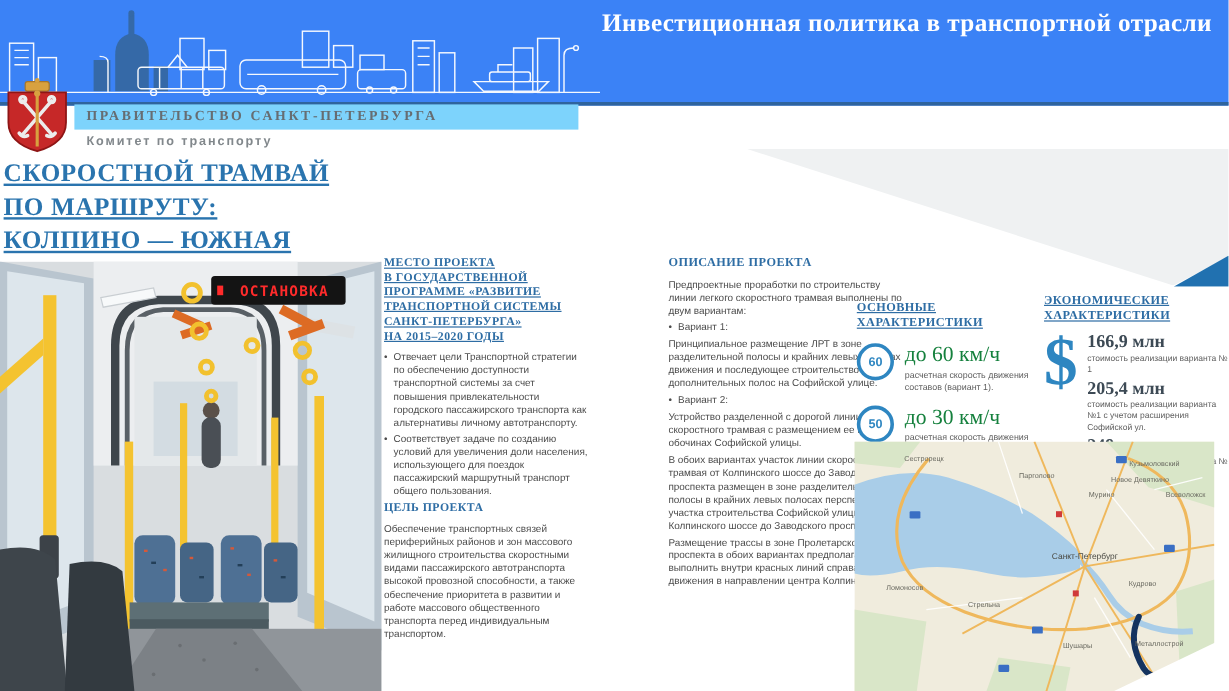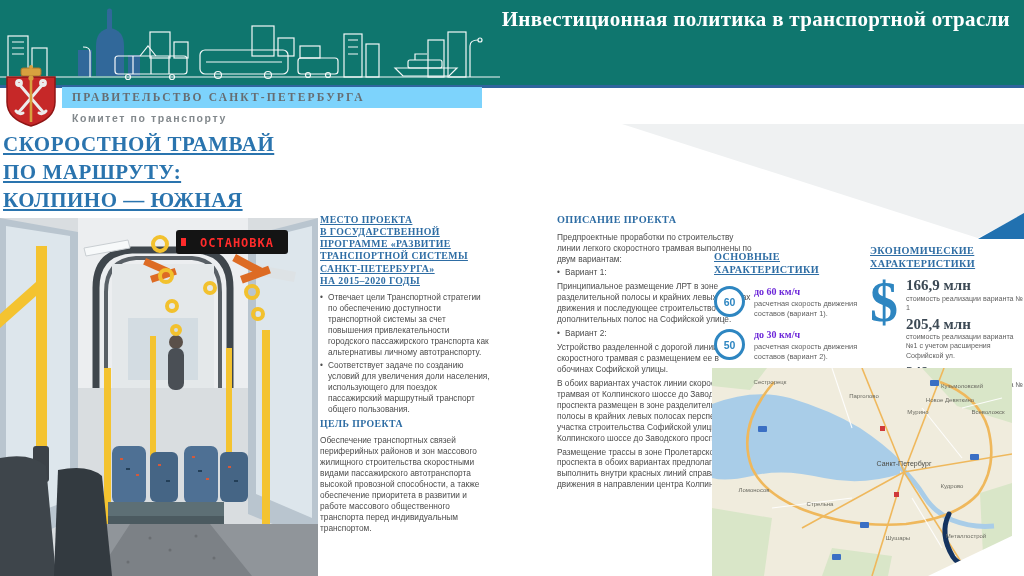--- a/index.html
+++ b/index.html
@@ -2,21 +2,21 @@
 <html><head>
 <meta charset="utf-8">
 <style>
   html,body{margin:0;padding:0;background:#fff;}
   body{font-family:"Liberation Sans",sans-serif;}
   .slide{position:relative;width:1024px;height:576px;overflow:hidden;background:#ffffff;}
   .abs{position:absolute;}
   .preline{white-space:pre-line;text-decoration:underline;}
 
   
-  .banner{left:0;top:0;width:1024px;height:88px;background:#0f766e;border-bottom:3px solid #2f649d;box-sizing:border-box;}
+  .banner{left:0;top:0;width:1024px;height:88px;background:#3b82f6;border-bottom:3px solid #2f649d;box-sizing:border-box;}
   .banner-title{right:14px;top:7px;color:#ffffff;font-family:"Liberation Serif",serif;font-weight:bold;font-size:21px;letter-spacing:.3px;}
 
   
   .gov-bar{left:62px;top:87px;width:420px;height:21px;background:#7dd3fc;color:#666d72;
            font-family:"Liberation Serif",serif;font-weight:bold;font-size:11.5px;letter-spacing:2.2px;
            line-height:21px;padding-left:10px;box-sizing:border-box;}
   .committee{left:72px;top:112px;color:#82888c;font-family:Liberation Sans, sans-serif;font-weight:bold;
              font-size:10.5px;letter-spacing:1.6px;}
   .slide-title{left:3px;top:131px;width:340px;color:#2a74ae;font-family:"Liberation Serif",serif;
                font-weight:bold;font-size:21px;line-height:1.33;letter-spacing:.5px;}
@@ -41,21 +41,21 @@
   .col-place{left:320px;top:214px;width:170px;}
   .goal-head{margin-top:8px;}
   .col-desc{left:557px;top:214px;width:200px;}
   .col-desc p{margin:0 0 3px 0;}
 
   
   .col-specs{left:714px;top:251px;width:155px;}
   .spec-item{display:flex;gap:9px;margin-top:10px;align-items:flex-start;}
   .badge{width:25px;height:25px;border-radius:50%;border:3px solid #2e86c1;color:#2e86c1;font-weight:bold;
          font-size:10.5px;display:flex;align-items:center;justify-content:center;background:#fff;flex:0 0 auto;}
-  .spec-value{font-family:"Liberation Serif",serif;font-weight:bold;font-size:10px;color:#6d28d9;line-height:1.1;}
+  .spec-value{font-family:"Liberation Serif",serif;font-weight:normal;font-size:18px;color:#15803d;line-height:1.1;}
   .spec-caption{font-size:7.4px;color:#5f5f5f;line-height:1.35;margin-top:2px;width:118px;}
 
   
   .col-econ{left:870px;top:245px;width:154px;}
   .econ-row{display:flex;gap:6px;margin-top:7px;}
   .dollar{font-family:"Liberation Serif",serif;font-weight:bold;font-size:56px;color:#2e86c1;line-height:.9;flex:0 0 30px;}
   .econ-value{font-family:"Liberation Serif",serif;font-weight:bold;font-size:15px;color:#3d4a55;line-height:1.15;}
   .econ-caption{font-size:7.1px;color:#5f5f5f;line-height:1.3;margin-bottom:3px;width:120px;}
 
   

